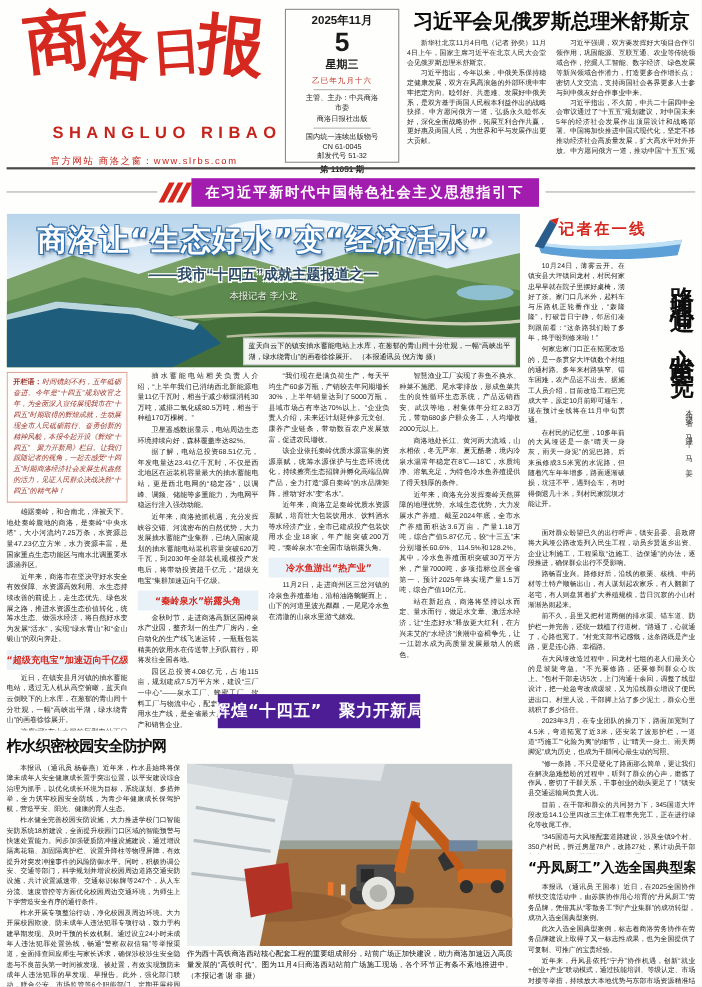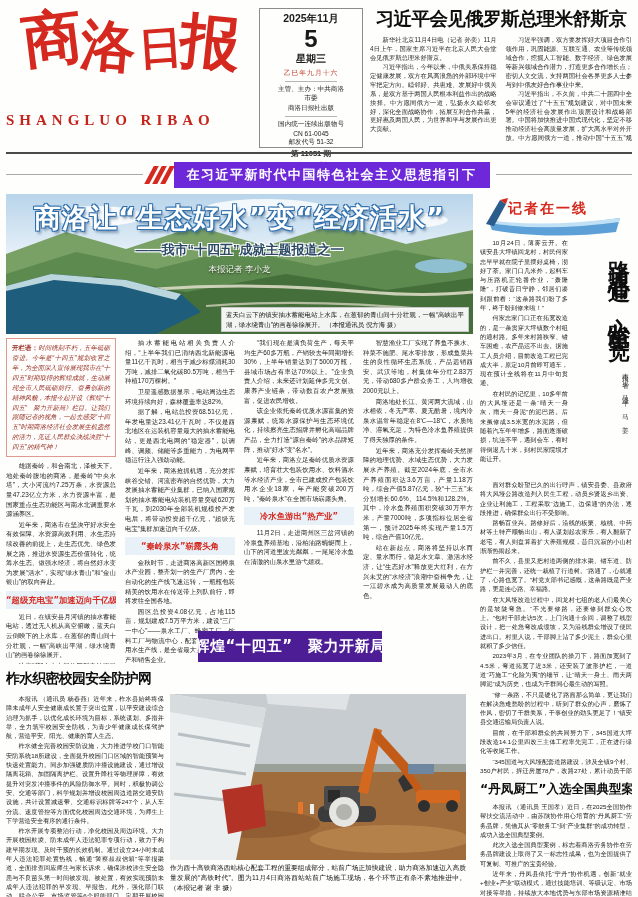--- a/index.html
+++ b/index.html
@@ -7,21 +7,21 @@
         font-family:"Liberation Sans",sans-serif;color:#1a1a1a;}
   
   .masthead{position:absolute;left:6px;top:6px;width:250px;height:142px;}
   .calligraphy{display:flex;justify-content:center;align-items:flex-start;height:92px;color:#d5281e;
                font-family:"DejaVu Serif",serif;font-weight:bold;}
   .calligraphy span{display:inline-block;line-height:1;}
   .calligraphy span:nth-child(1){font-size:60px;transform:rotate(-7deg) translateY(2px);}
   .calligraphy span:nth-child(2){font-size:55px;transform:rotate(5deg) translateY(12px);}
   .calligraphy span:nth-child(3){font-size:44px;transform:rotate(-4deg) translateY(20px);}
   .calligraphy span:nth-child(4){font-size:60px;transform:rotate(6deg) translateY(6px);}
-  .romanized{margin-top:14px;text-align:left;color:#c4241c;font-family:Liberation Serif, serif;
+  .romanized{margin-top:14px;text-align:right;color:#c4241c;font-family:Liberation Sans, sans-serif;
              font-weight:bold;font-size:15px;letter-spacing:5px;}
   .website{margin-top:12px;text-align:center;color:#c4241c;font-size:8.5px;letter-spacing:1.5px;}
   
   .datebox{position:absolute;left:259px;top:8px;width:104px;height:140px;border:1px solid #8c8c8c;
            box-sizing:border-box;text-align:center;padding:3px 17px;display:flex;flex-direction:column;}
   .db-ym{font-size:10.5px;font-weight:bold;}
   .db-day{font-size:24px;font-weight:bold;line-height:1.05;}
   .db-week{font-size:10px;font-weight:bold;margin-top:1px;}
   .db-lunar{font-size:6.8px;color:#c0392b;margin-top:2px;letter-spacing:1px;}
   .db-sep{border-top:1px solid #b5b5b5;margin:3px 8px 2px;}
@@ -33,21 +33,21 @@
                font-family:"DejaVu Sans",sans-serif;color:#0d0d0d;white-space:nowrap;}
   .ts-body{margin-top:5px;column-count:2;column-gap:9px;font-size:6.3px;line-height:1.42;
            text-align:justify;height:116px;overflow:hidden;color:#262626;}
   .ts-body p{margin:0;text-indent:2em;}
   
   .header-rule{position:absolute;left:6px;top:152px;width:626px;border-top:2.5px solid #4a4a4a;}
   .slogan-row{position:absolute;left:0;top:161px;width:638px;height:27px;display:flex;align-items:center;}
   .slogan-line{flex:1;height:1px;background:#a9a9a9;margin:0 6px;}
   .slashes{display:flex;gap:3px;margin-right:4px;}
   .slashes i{display:block;width:5px;height:18px;background:#d5281e;transform:skewX(-28deg);}
-  .slogan-box{background:#6d28d9;color:#fff;font-weight:bold;font-size:13px;letter-spacing:1.5px;
+  .slogan-box{background:#a21caf;color:#fff;font-weight:bold;font-size:13px;letter-spacing:1.5px;
               padding:4px 13px;white-space:nowrap;font-family:"DejaVu Sans",sans-serif;}
   
   .mainphoto{position:absolute;left:6px;top:194px;width:467px;height:140px;overflow:hidden;}
   .mainphoto svg{position:absolute;left:0;top:0;}
   .mp-headline{position:absolute;top:6px;left:0;width:100%;text-align:center;font-size:27px;
                font-weight:900;color:#fff;letter-spacing:1px;font-family:"DejaVu Sans",sans-serif;
                text-shadow:-1px -1px 0 #2e6fae,1px -1px 0 #2e6fae,-1px 1px 0 #2e6fae,1px 1px 0 #2e6fae,2px 3px 3px rgba(20,60,100,.55);}
   .mp-subtitle{position:absolute;top:47px;left:0;width:100%;text-align:center;font-size:13px;font-weight:bold;
                color:#2b4a66;text-shadow:-1px -1px 0 #fff,1px -1px 0 #fff,-1px 1px 0 #fff,1px 1px 0 #fff;}
   .mp-byline{position:absolute;top:70px;left:0;width:100%;text-align:center;font-size:8.5px;color:#f4f8f2;
@@ -105,20 +105,21 @@
 <div class="page">
 
   <div class="masthead">
     <div class="calligraphy">
       <span>商</span>
       <span>洛</span>
       <span>日</span>
       <span>报</span>
     </div>
     <div class="romanized">SHANGLUO  RIBAO</div>
+    <div class="website">官方网站 商洛之窗：www.slrbs.com</div>
   </div>
 
   <div class="datebox">
     <div class="db-ym">2025年11月</div>
     <div class="db-day">5</div>
     <div class="db-week">星期三</div>
     <div class="db-lunar">乙巳年九月十六</div>
     <div class="db-sep"></div>
     <div class="db-s">主管、主办：中共商洛市委</div>
     <div class="db-s">商洛日报社出版</div>

